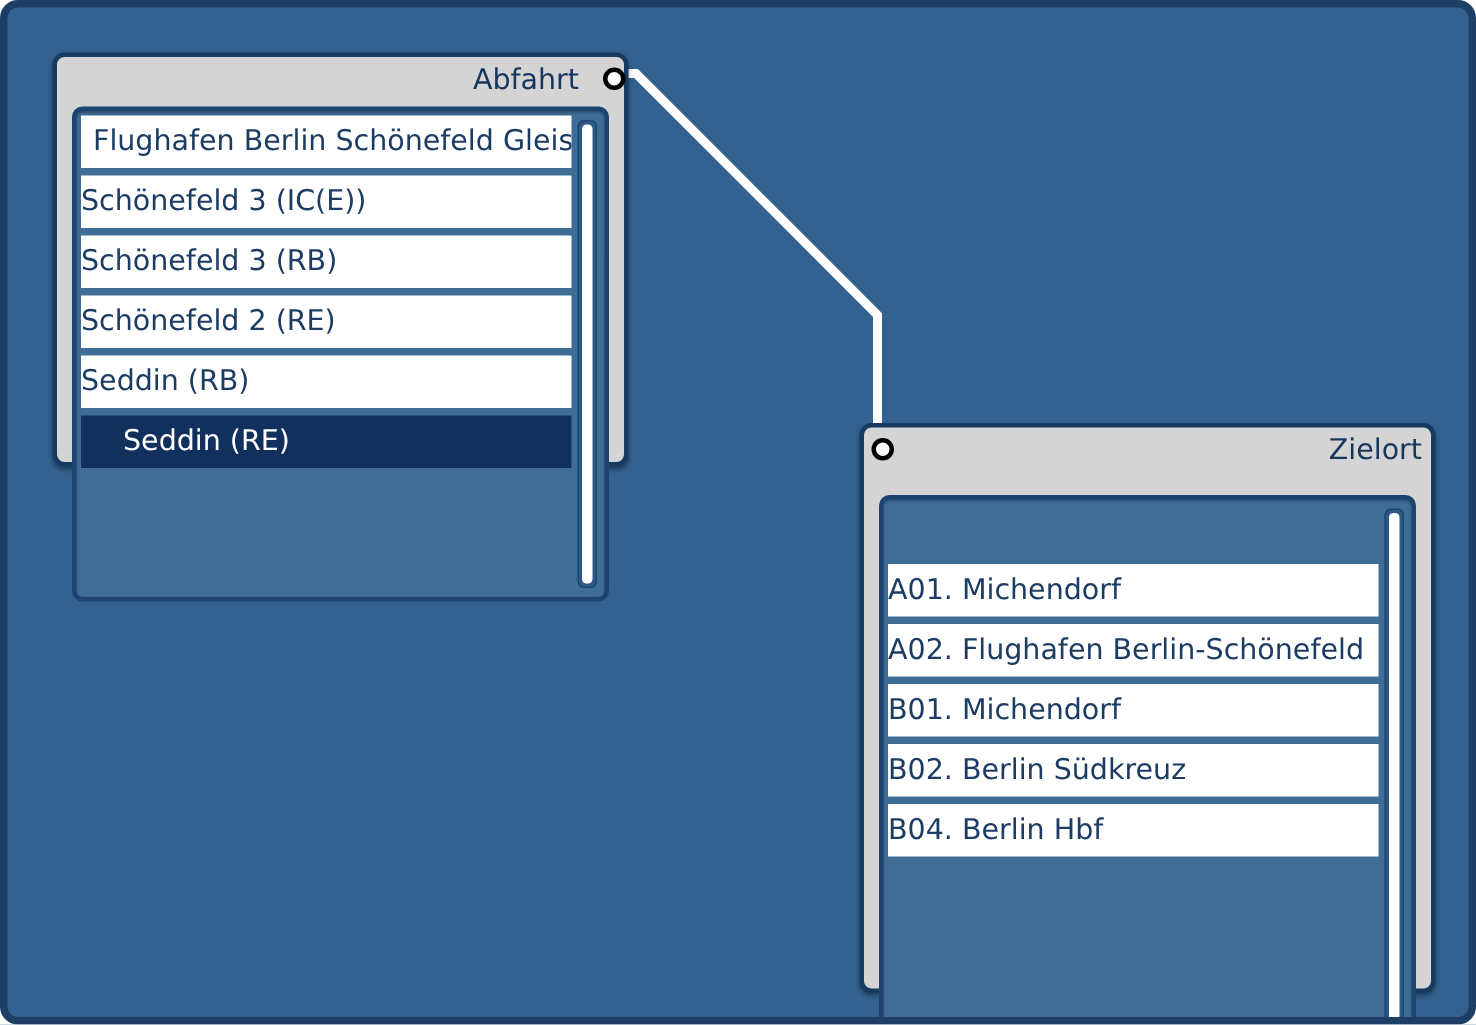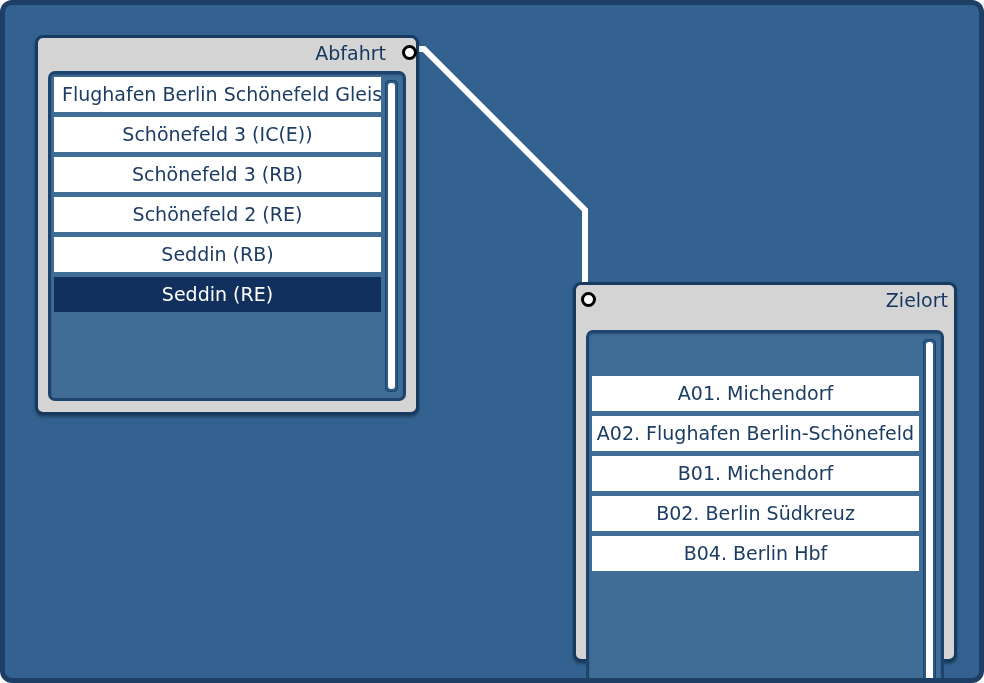--- a/index.html
+++ b/index.html
@@ -89,29 +89,30 @@
     top: 3px;
     right: 22px;
   }
   .row {
     height: 35px;
     line-height: 35px;
     margin-bottom: 5px;
     background: #ffffff;
     color: #1c3c63;
     font-size: 19px;
-    text-align: center;
+    text-align: left;
     white-space: nowrap;
     overflow: hidden;
     box-sizing: border-box;
   }
   .row.first-left { text-align: left; padding-left: 8px; }
   .row.selected {
     background: #12305e;
     color: #ffffff;
+    padding-left: 28px;
   }
   .row.spacer {
     background: transparent;
   }
 
   
   .scrollbar {
     position: absolute;
     top: 6px;
     bottom: 6px;
@@ -134,21 +135,21 @@
 </style>
 </head>
 <body>
 
 <div id="canvas">
 
   <svg id="connector-svg" viewBox="0 0 984 683" xmlns="http://www.w3.org/2000/svg">
     <polyline class="conn-line" points="404,44 419,44 580,205 580,291"></polyline>
   </svg>
 
-  <div class="panel" style="left:30px; top:30px; width:384px; height:380px;">
+  <div class="panel" style="left:30px; top:30px; width:384px; height:276px;">
 
     <div class="panel-header align-right">
       <span>Abfahrt</span>
     </div>
 
     <div class="port" style="left:364px; top:7px;"></div>
 
     <div class="list" style="left:10px; top:33px; width:358px; height:330px;">
 
       <div class="list-rows">

